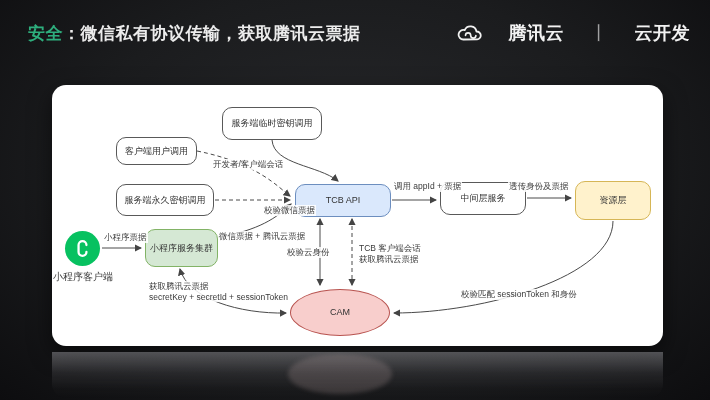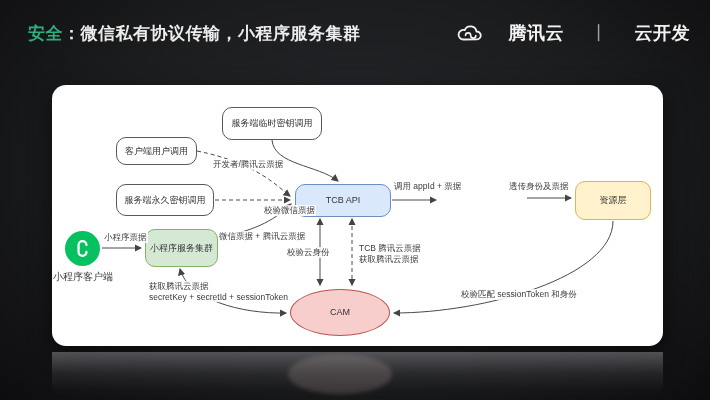--- a/index.html
+++ b/index.html
@@ -44,21 +44,21 @@
     filter:blur(.6px);overflow:hidden;
   }
   .reflection .cam-ghost{position:absolute;left:236px;top:2px;width:104px;height:40px;border-radius:50%;
     background:rgba(190,170,170,.22);filter:blur(2px);}
 </style>
 </head>
 <body>
 
 <div class="slide-header">
   <div class="slide-title">
-    <span class="accent">安全</span><span>：</span><span>微信私有协议传输，小程序服务集群</span>
+    <span class="accent">安全</span><span>：</span><span>微信私有协议传输，获取腾讯云票据</span>
   </div>
   <div class="brand">
     <span>
       <svg width="30" height="22" viewBox="0 0 30 22" fill="none" stroke="#f2f2f2" stroke-width="1.8" stroke-linecap="round" stroke-linejoin="round">
         <path d="M8.5 17.5 a4.8 4.8 0 1 1 1.2-9.4 a6.2 6.2 0 0 1 11.8 1.4 a3.9 3.9 0 1 1 .6 7.9 z"></path>
         <path d="M10.5 13.5 a2.6 2.6 0 1 1 5.2 0 a2.6 2.6 0 1 0 5.2 0" stroke-width="1.6"></path>
       </svg>
     </span>
     <span>腾讯云</span>
     <span class="divider">丨</span>
@@ -105,46 +105,49 @@
     </div>
   <div class="node" style="left:64px;top:52px;width:81px;height:28px;font-family:Liberation Serif, serif;">
       <span>客户端用户调用</span>
     </div>
   <div class="node" style="left:64px;top:99px;width:98px;height:32px;">
       <span>服务端永久密钥调用</span>
     </div>
   <div class="node blue" style="left:243px;top:99px;width:96px;height:33px;">
       <span>TCB API</span>
     </div>
+  <div class="node" style="left:388px;top:97px;width:86px;height:33px;">
+      <span>中间层服务</span>
+    </div>
   <div class="node yellow" style="left:523px;top:96px;width:76px;height:39px;">
       <span>资源层</span>
     </div>
   <div class="node green" style="left:93px;top:144px;width:73px;height:38px;">
       <span>小程序服务集群</span>
     </div>
   <div class="node pink" style="left:238px;top:204px;width:100px;height:47px;align-items:center;">
       <span>CAM</span>
     </div>
 
   <div class="mp-logo">
     <svg width="21" height="21" viewBox="0 0 24 24" fill="none" stroke="#ffffff" stroke-width="2.6" stroke-linecap="round">
       <path d="M16.5 8 a4.5 4.5 0 1 0 -9 0 v8 a4.5 4.5 0 1 0 9 0"></path>
     </svg>
   </div>
   <div class="mp-label">小程序客户端</div>
 
-  <div class="lbl" style="left:160px;top:74px;">开发者/腾讯云票据</div>
+  <div class="lbl" style="left:160px;top:74px;">开发者/客户端会话</div>
   <div class="lbl" style="left:211px;top:120px;">校验微信票据</div>
   <div class="lbl" style="left:341px;top:96px;">调用 appId + 票据</div>
   <div class="lbl" style="left:456px;top:96px;">透传身份及票据</div>
   <div class="lbl" style="left:51px;top:147px;">小程序票据</div>
   <div class="lbl" style="left:166px;top:146px;">微信票据 + 腾讯云票据</div>
   <div class="lbl" style="left:234px;top:162px;">校验云身份</div>
   <div class="lbl" style="left:306px;top:158px;">
-    <div>TCB 腾讯云票据</div>
+    <div>TCB 客户端会话</div>
     <div>获取腾讯云票据</div>
   </div>
   <div class="lbl" style="left:96px;top:196px;">
     <div>获取腾讯云票据</div>
     <div>secretKey + secretId + sessionToken</div>
   </div>
   <div class="lbl" style="left:408px;top:204px;">校验匹配 sessionToken 和身份</div>
 </div>
 
 <div class="reflection">

